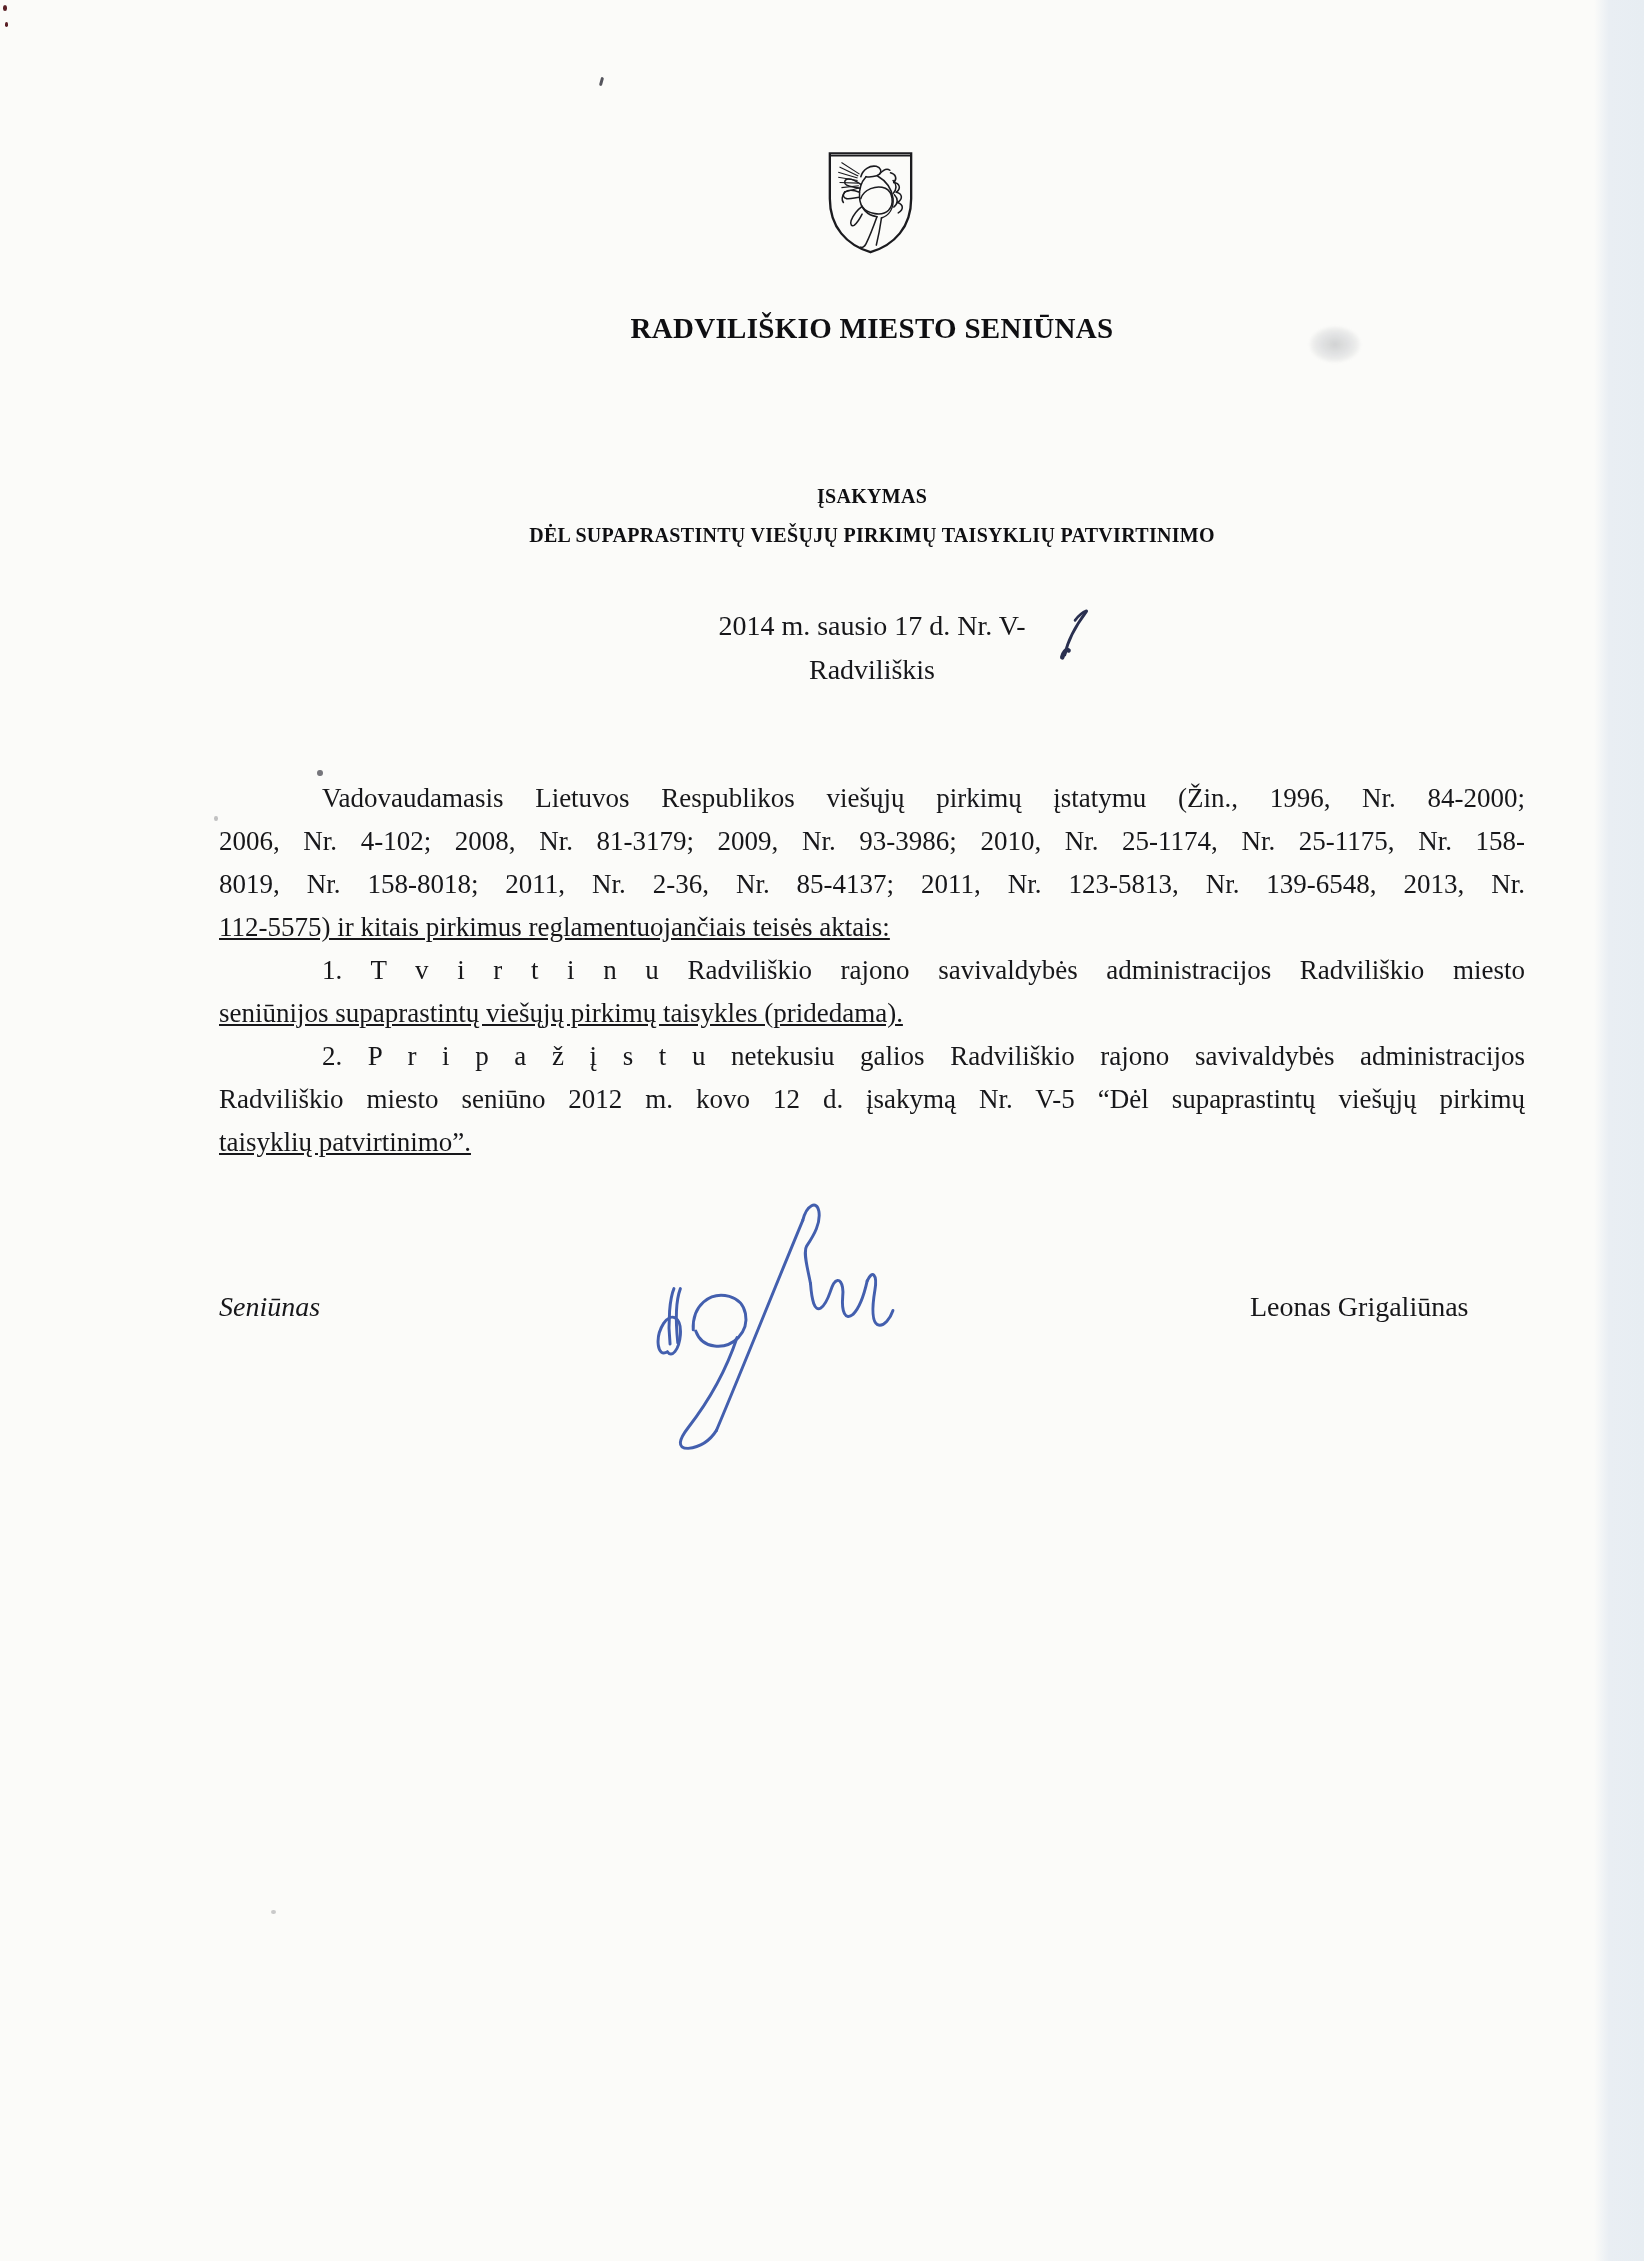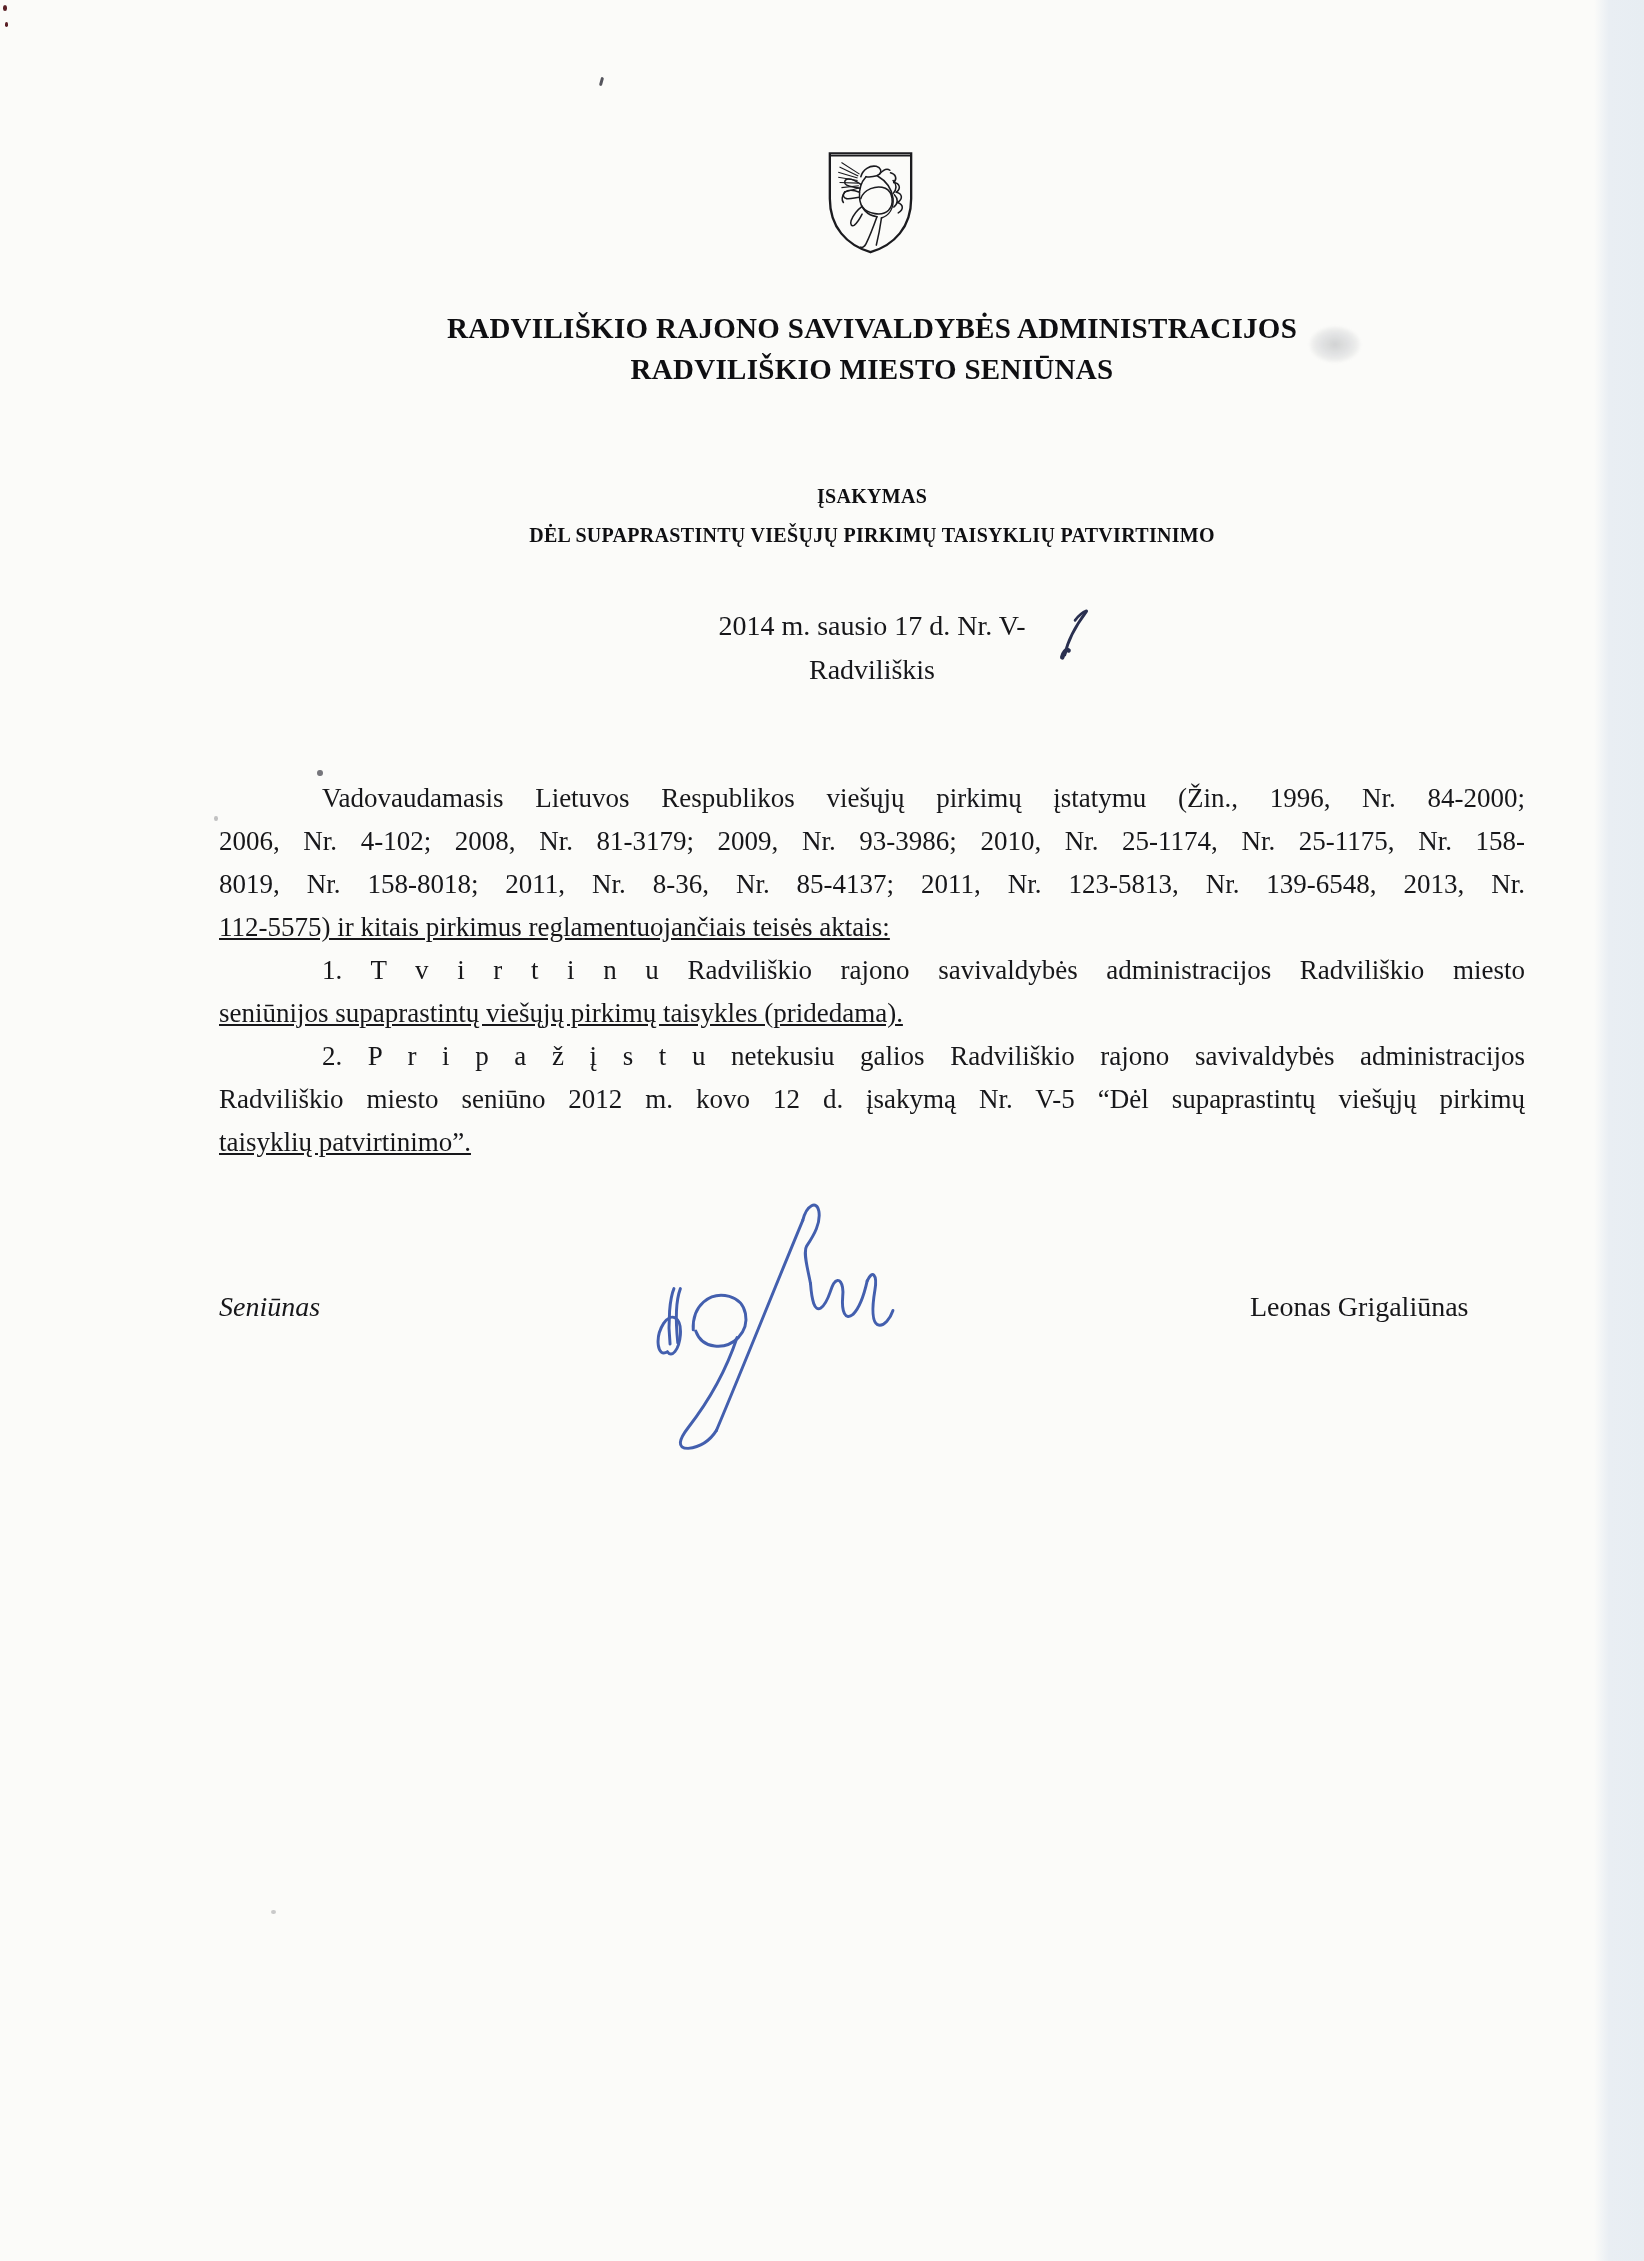--- a/index.html
+++ b/index.html
@@ -110,21 +110,20 @@
       <path d="M106,40 C114,42 117,49 111,55"></path>
       <path d="M111,55 C120,56 123,64 115,70"></path>
       <path d="M115,70 C124,72 126,80 117,86"></path>
       <path d="M117,86 C126,89 127,97 118,102"></path>
       <path d="M110,52 C116,58 116,66 110,72"></path>
       <path d="M112,74 C118,80 118,88 111,93"></path>
     </g>
   </svg>
 
   <div class="org-block">
-    <div>RADVILIŠKIO RAJONO SAVIVALDYBĖS ADMINISTRACIJOS</div>
     <div>RADVILIŠKIO MIESTO SENIŪNAS</div>
   </div>
 
   <div class="smudge"></div>
 
   <div class="title-block">
     <div>ĮSAKYMAS</div>
     <div>DĖL SUPAPRASTINTŲ VIEŠŲJŲ PIRKIMŲ TAISYKLIŲ PATVIRTINIMO</div>
   </div>
 
@@ -137,21 +136,21 @@
     <g stroke="#2a3050" stroke-linecap="round" fill="none">
       <path d="M20,82 C24,62 36,38 54,14" stroke-width="4.5"></path>
       <path d="M36,28 C42,20 49,15 54,13" stroke-width="4"></path>
       <path d="M16,86 C18,78 22,73 26,75" stroke-width="7"></path>
     </g>
   </svg>
 
   <div class="body-text">
       <div class="line first">Vadovaudamasis Lietuvos Respublikos viešųjų pirkimų įstatymu (Žin., 1996, Nr. 84-2000;</div>
       <div class="line">2006, Nr. 4-102; 2008, Nr. 81-3179; 2009, Nr. 93-3986; 2010, Nr. 25-1174, Nr. 25-1175, Nr. 158-</div>
-      <div class="line">8019, Nr. 158-8018; 2011, Nr. 8-36, Nr. 85-4137; 2011, Nr. 123-5813, Nr. 139-6548, 2013, Nr.</div>
+      <div class="line">8019, Nr. 158-8018; 2011, Nr. 2-36, Nr. 85-4137; 2011, Nr. 123-5813, Nr. 139-6548, 2013, Nr.</div>
       <div class="line last">112-5575) ir kitais pirkimus reglamentuojančiais teisės aktais:</div>
       <div class="line first">1. T v i r t i n u   Radviliškio rajono savivaldybės administracijos Radviliškio miesto</div>
       <div class="line last">seniūnijos supaprastintų viešųjų pirkimų taisykles (pridedama).</div>
       <div class="line first">2. P r i p a ž į s t u   netekusiu galios Radviliškio rajono savivaldybės administracijos</div>
       <div class="line">Radviliškio miesto seniūno 2012 m. kovo 12 d. įsakymą Nr. V-5 “Dėl supaprastintų viešųjų pirkimų</div>
       <div class="line last">taisyklių patvirtinimo”.</div>
     </div>
 
   <div class="sig-role">Seniūnas</div>
   <div class="sig-name">Leonas Grigaliūnas</div>

